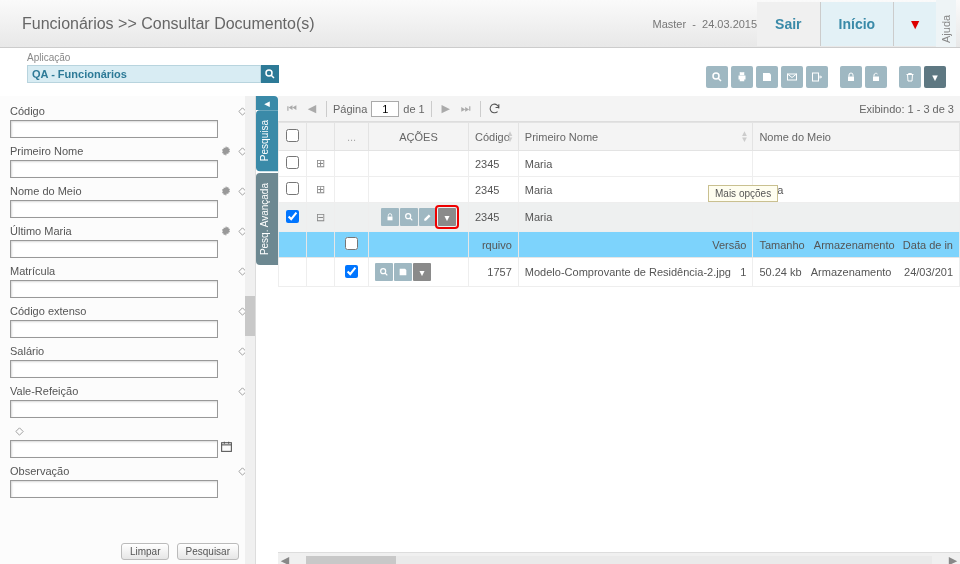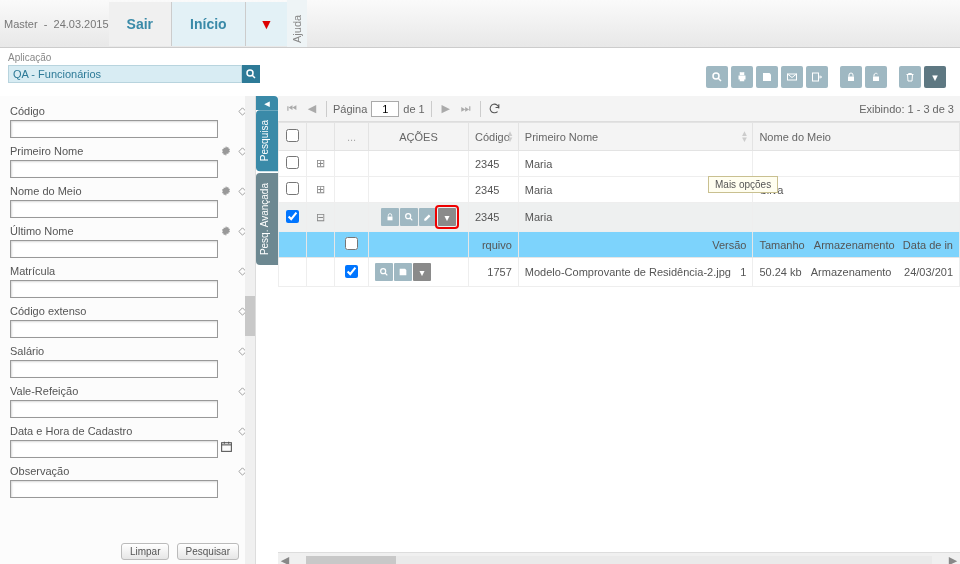--- a/index.html
+++ b/index.html
@@ -9,24 +9,24 @@
 .header { height: 48px; background: linear-gradient(#fafafa, #e8e8e8); border-bottom: 1px solid #ccc; display: flex; align-items: center; padding: 0 4px; }
 .breadcrumb { flex: 1; font-size: 16px; color: #666; padding-left: 18px; }
 .user-info { font-size: 11px; color: #777; }
 .btn-sair { background: #f0f0f0; color: #3a8aa8; font-weight: bold; font-size: 14px; padding: 14px 18px; cursor: pointer; }
 .btn-inicio { background: #e3f1f6; color: #3a8aa8; font-weight: bold; font-size: 14px; padding: 14px 18px; cursor: pointer; border-left:1px solid #ccc; border-right:1px solid #ccc;}
 .btn-menu { background: #e3f1f6; color: #d00; font-size: 14px; padding: 14px 14px; cursor: pointer; }
 .ajuda { writing-mode: vertical-rl; transform: rotate(180deg); color:#888; font-size:11px; padding: 4px 4px; background:#eef4f6; height:100%; display:flex; align-items:center;}
 
 
 .subhead { display:flex; padding: 4px 8px 8px 8px; align-items: flex-start; }
-.app-block { flex: 0 0 252px; }
+.app-block { flex: 0 0 252px; margin-left: 19px; }
 .app-label { font-size: 10px; color: #888; }
 .app-field { display:flex; margin-top:2px; }
-.app-field input { flex:1; background:#d8ecf3; border:1px solid #b8d4de; color:#2d7a97; font-weight:normal; padding:2px 4px; font-size:11px; }
+.app-field input { flex:1; background:#d8ecf3; border:1px solid #b8d4de; color:#2d7a97; font-weight:bold; padding:2px 4px; font-size:11px; }
 .app-field .srch { width:18px; background:#2d7a97; color:#fff; display:flex; align-items:center; justify-content:center; cursor:pointer; }
 
 .toolbar-right { flex:1; display:flex; justify-content:flex-end; gap:3px; padding-top:14px; padding-right: 6px;}
 .tbtn { width:22px; height:22px; background:#9fb8c2; display:inline-flex; align-items:center; justify-content:center; color:#fff; cursor:pointer; border-radius:2px; }
 .tbtn.dark { background:#5e7882; }
 .tbtn-sep { width:6px; }
 
 
 .main { display:flex; height: calc(564px - 48px - 44px); }
 .left-panel { width: 256px; border-right:1px solid #ddd; background:#fcfcfc; padding: 8px 6px 4px 10px; display:flex; flex-direction:column; position:relative;}
@@ -86,20 +86,25 @@
 
 .lscroll { position:absolute; right:0; top:0; bottom:0; width:10px; background:#f0f0f0;}
 .lscroll .lthumb { position:absolute; top:200px; width:10px; height:40px; background:#c8c8c8;}
 
 svg { display:block; }
 </style>
 </head>
 <body>
 
 <div class="header">
+  <div class="breadcrumb">
+    <span>Funcionários</span>
+    <span>&gt;&gt;</span>
+    <span>Consultar Documento(s)</span>
+  </div>
   <div class="user-info">
     <span>Master</span>
     &nbsp;-&nbsp;
     <span>24.03.2015</span>
   </div>
   <div class="btn-sair">Sair</div>
   <div class="btn-inicio">Início</div>
   <div class="btn-menu">▼</div>
   <div class="ajuda">Ajuda</div>
 </div>
@@ -206,21 +211,21 @@
                 <path d="M12 2l1.5 3 3-1 .5 3 3 1-1.5 3 1.5 3-3 1-.5 3-3-1L12 22l-1.5-3-3 1-.5-3-3-1 1.5-3L4 9l3-1 .5-3 3 1z"></path>
               </svg>
             </span>
             <span class="ic">
               <svg width="11" height="11" viewBox="0 0 24 24" fill="none" stroke="currentColor" stroke-width="2">
                 <path d="M4 12l8-8 8 8-8 8z"></path>
               </svg>
             </span>
           </div><input type="text" style=""></div>
         <div class="field-row"><div class="field-hdr">
-            <span class="lbl">Último Nome</span>
+            <span class="lbl">Último Maria</span>
             <span class="ic">
               <svg width="12" height="12" viewBox="0 0 24 24" fill="currentColor">
                 <circle cx="12" cy="12" r="3" fill="#fff"></circle>
                 <path d="M12 2l1.5 3 3-1 .5 3 3 1-1.5 3 1.5 3-3 1-.5 3-3-1L12 22l-1.5-3-3 1-.5-3-3-1 1.5-3L4 9l3-1 .5-3 3 1z"></path>
               </svg>
             </span>
             <span class="ic">
               <svg width="11" height="11" viewBox="0 0 24 24" fill="none" stroke="currentColor" stroke-width="2">
                 <path d="M4 12l8-8 8 8-8 8z"></path>
               </svg>
@@ -252,21 +257,20 @@
           </div><input type="text" style=""></div>
         <div class="field-row"><div class="field-hdr">
             <span class="lbl">Vale-Refeição</span>
             <span class="ic">
               <svg width="11" height="11" viewBox="0 0 24 24" fill="none" stroke="currentColor" stroke-width="2">
                 <path d="M4 12l8-8 8 8-8 8z"></path>
               </svg>
             </span>
           </div><input type="text" style=""></div>
         <div class="field-row"><div class="field-hdr">
-            <span class="lbl">Data e Hora de Cadastro</span>
             <span class="ic">
               <svg width="11" height="11" viewBox="0 0 24 24" fill="none" stroke="currentColor" stroke-width="2">
                 <path d="M4 12l8-8 8 8-8 8z"></path>
               </svg>
             </span>
           </div><input type="text" style=""><span class="cal-ic"><svg width="13" height="13" viewBox="0 0 24 24" fill="none" stroke="currentColor" stroke-width="2">
               <rect x="3" y="5" width="18" height="16"></rect>
               <line x1="3" y1="9" x2="21" y2="9"></line>
               <line x1="8" y1="3" x2="8" y2="7"></line>
               <line x1="16" y1="3" x2="16" y2="7"></line>
@@ -405,21 +409,21 @@
                     </svg>
                   </span>
                   <span class="rab dd">▾</span>
                 </span></td>
               <td style="text-align:right">1757</td>
               <td>Modelo-Comprovante de Residência-2.jpg<span style="float:right">1</span></td>
               <td><span>50.24 kb</span>&nbsp;&nbsp;&nbsp;<span>Armazenamento</span><span style="float:right">24/03/201</span></td>
             </tr>
           </tbody>
       </table>
-      <div class="tooltip" style="left:430px; top:80px;">Mais opções</div>
+      <div class="tooltip" style="left:430px; top:89px;">Mais opções</div>
     </div>
 
     <div class="hscroll">
       <span class="arr">◀</span>
       <div class="track">
           <div class="thumb"></div>
         </div>
       <span class="arr">▶</span>
     </div>
   </div>

